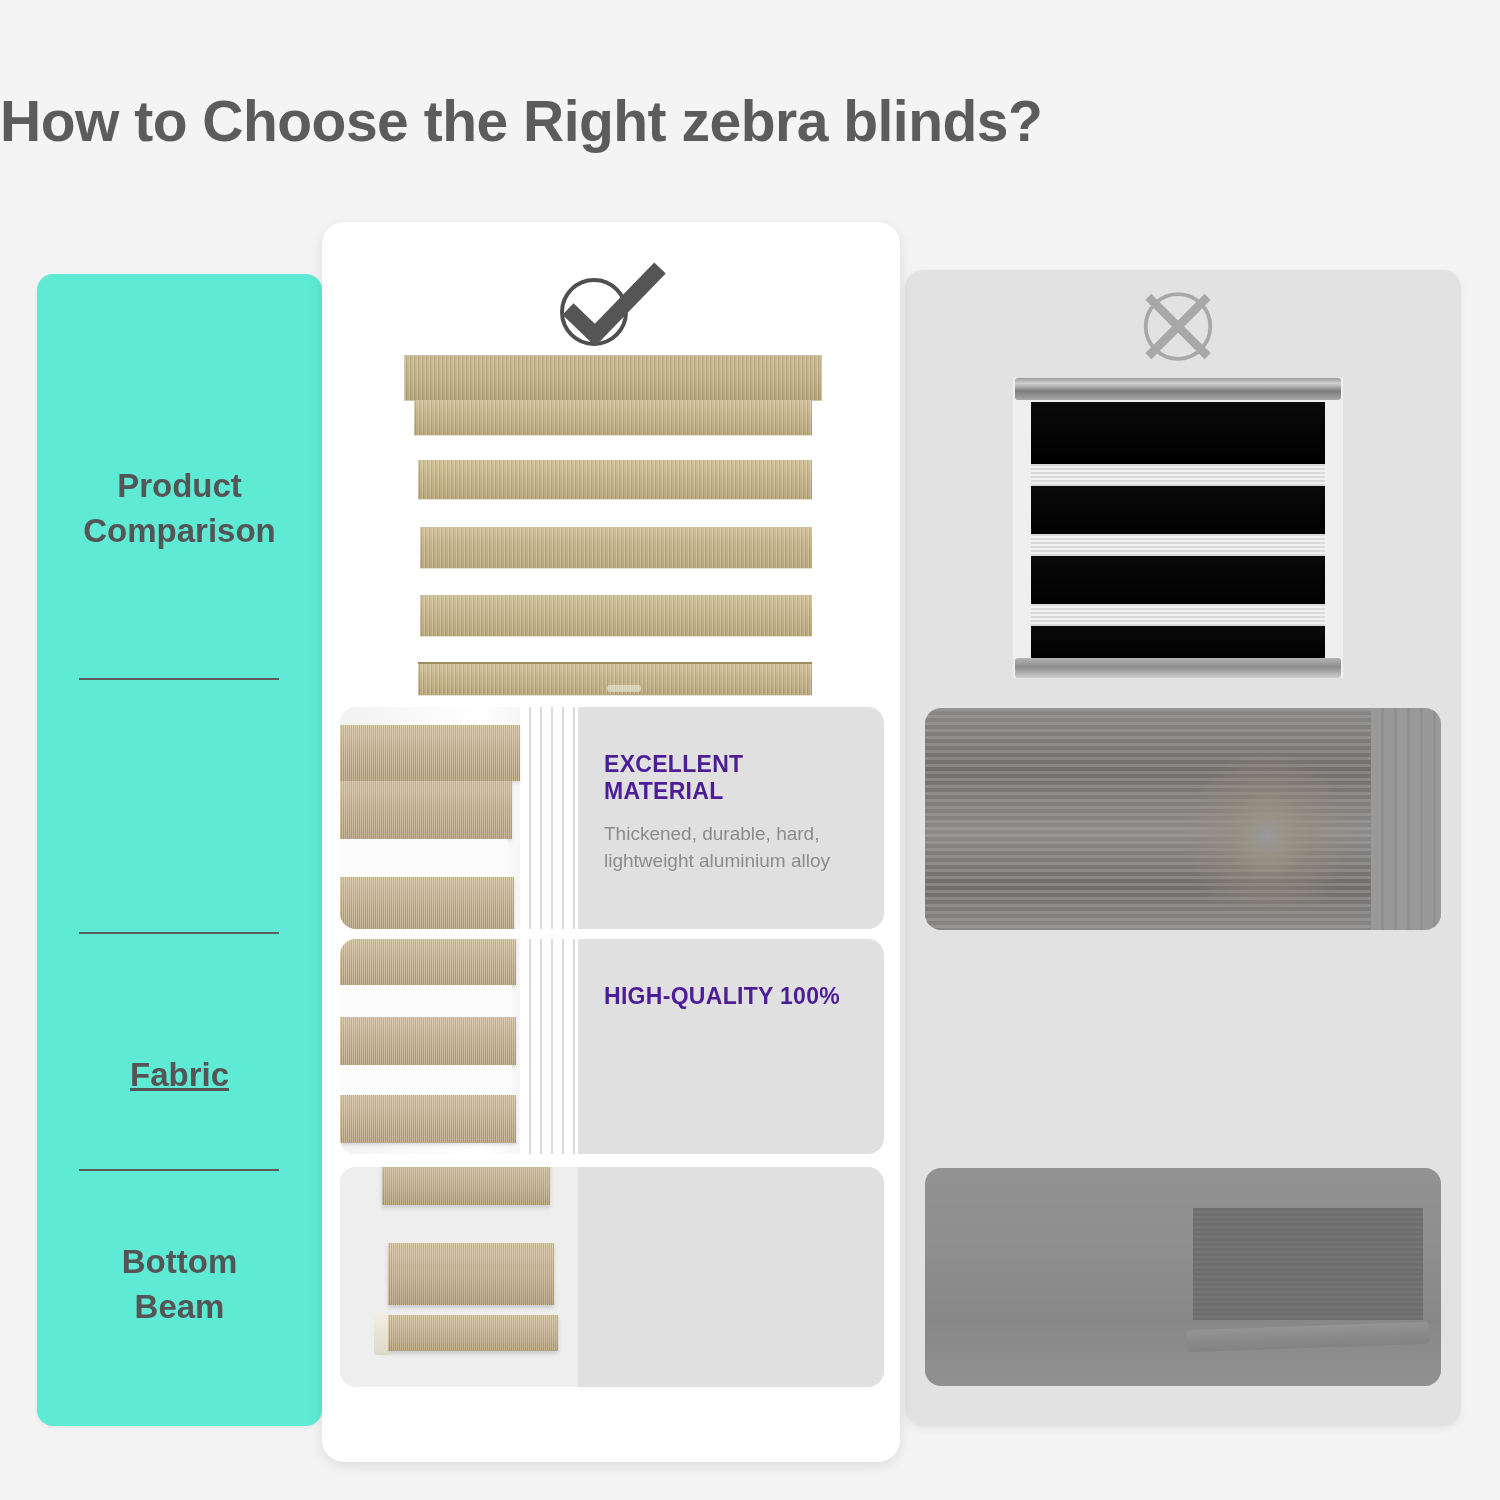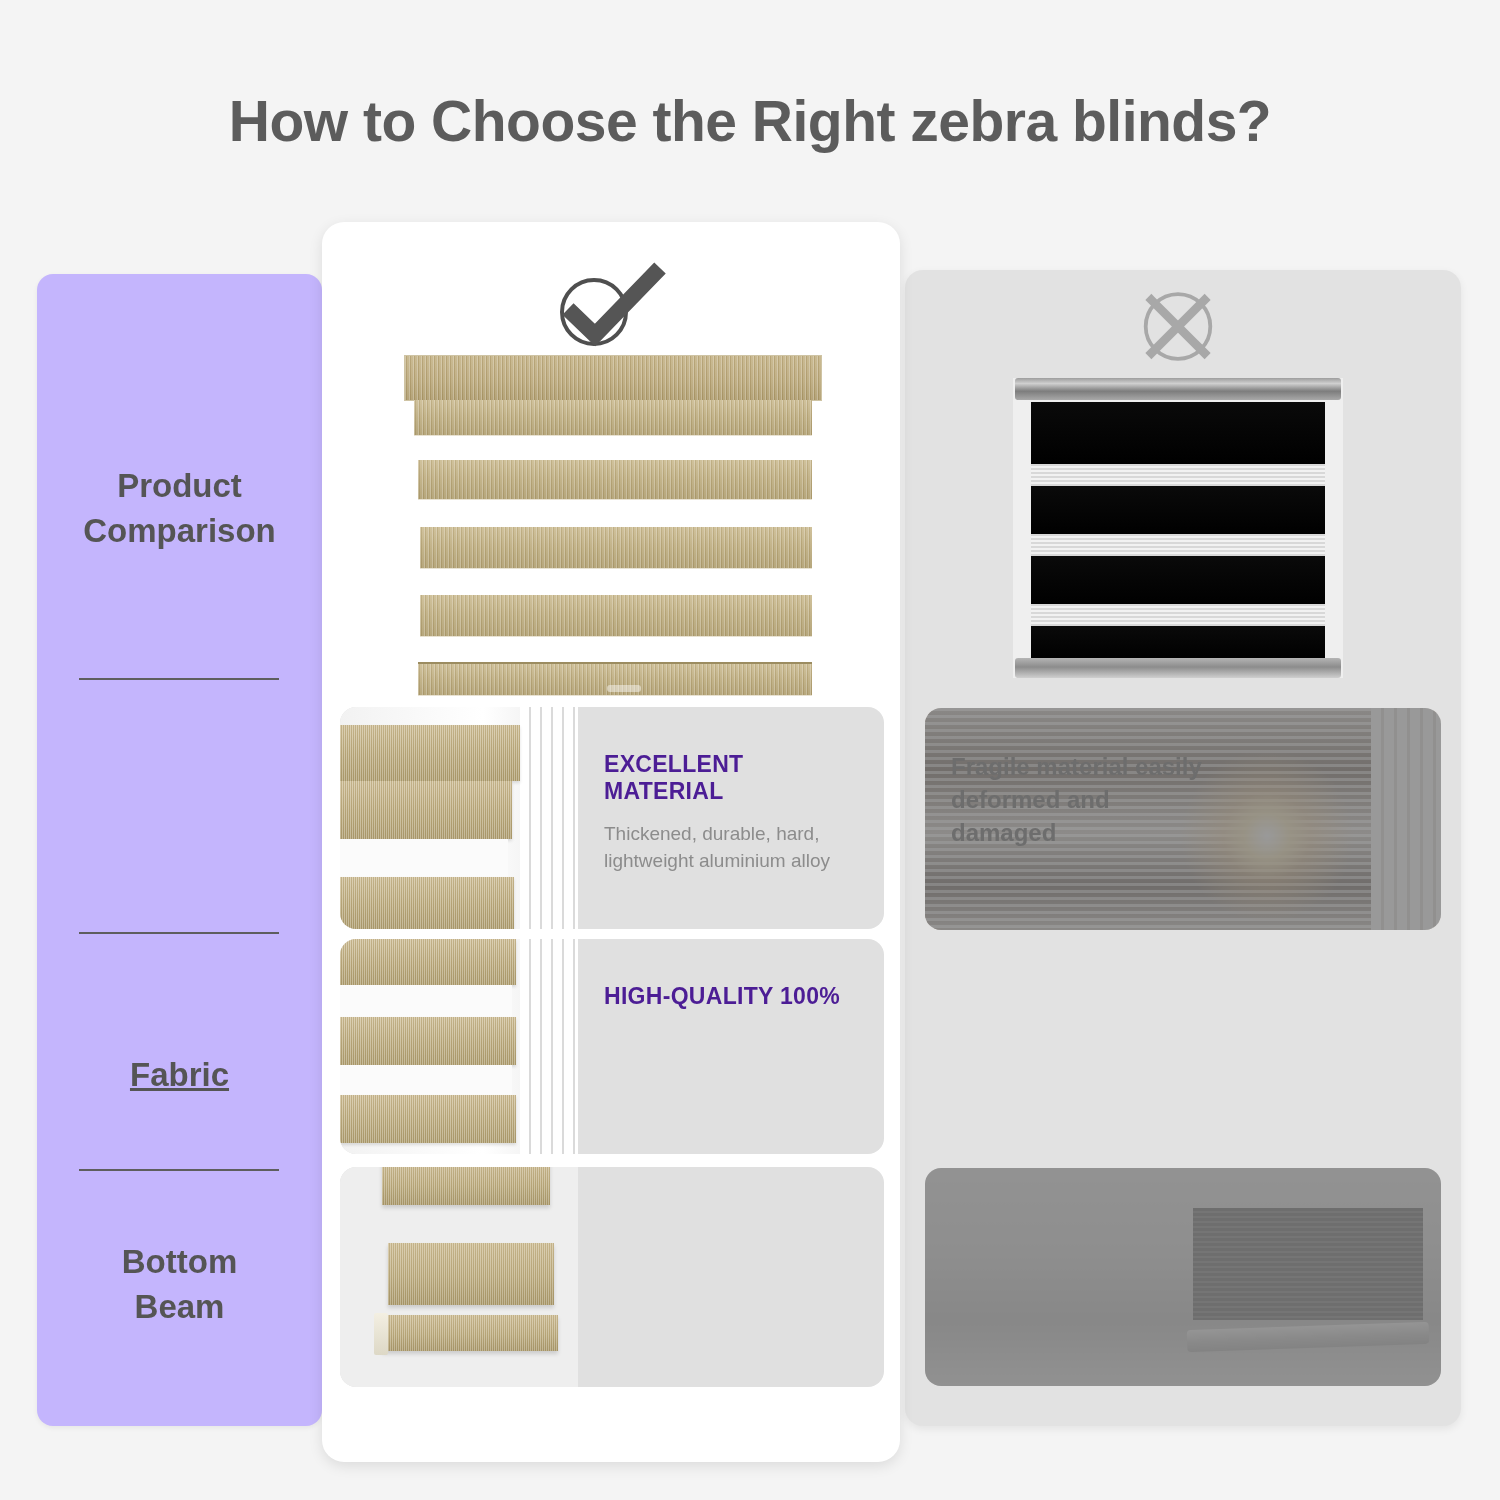--- a/index.html
+++ b/index.html
@@ -12,35 +12,35 @@
     overflow: hidden;
     position: relative;
   }
 
   
   .page-title {
     position: absolute;
     top: 88px;
     left: 0;
     width: 1500px;
-    text-align: center;
+    text-align: left;
     font-size: 57px;
     font-weight: bold;
     color: #5c5c5c;
     letter-spacing: -0.5px;
   }
 
   
   .sidebar {
     position: absolute;
     left: 37px;
     top: 274px;
     width: 285px;
     height: 1152px;
-    background: #c4b5fd;
+    background: #5eead4;
     border-radius: 16px;
     box-shadow: 0 2px 5px rgba(0,0,0,0.06);
   }
   .sidebar-row {
     position: absolute;
     left: 0;
     width: 285px;
     display: flex;
     align-items: center;
     justify-content: center;
@@ -369,21 +369,20 @@
     <div class="bb-rail-bot"></div>
   </div>
 
   <div class="feat-bad fb-1">
     <div class="fb-photo">
       <div class="sun-bg"></div>
       <div class="sun-frame"></div>
       <div class="sun-flare"></div>
     </div>
     <div class="fb-veil"></div>
-    <div class="fb-text">Fragile material easily deformed and damaged</div>
   </div>
 
 
   <div class="feat-bad fb-3">
     <div class="fb-photo">
       <div class="slot-bg"></div>
       <div class="slot-panel"></div>
       <div class="slot-rail"></div>
     </div>
     <div class="fb-veil"></div>

